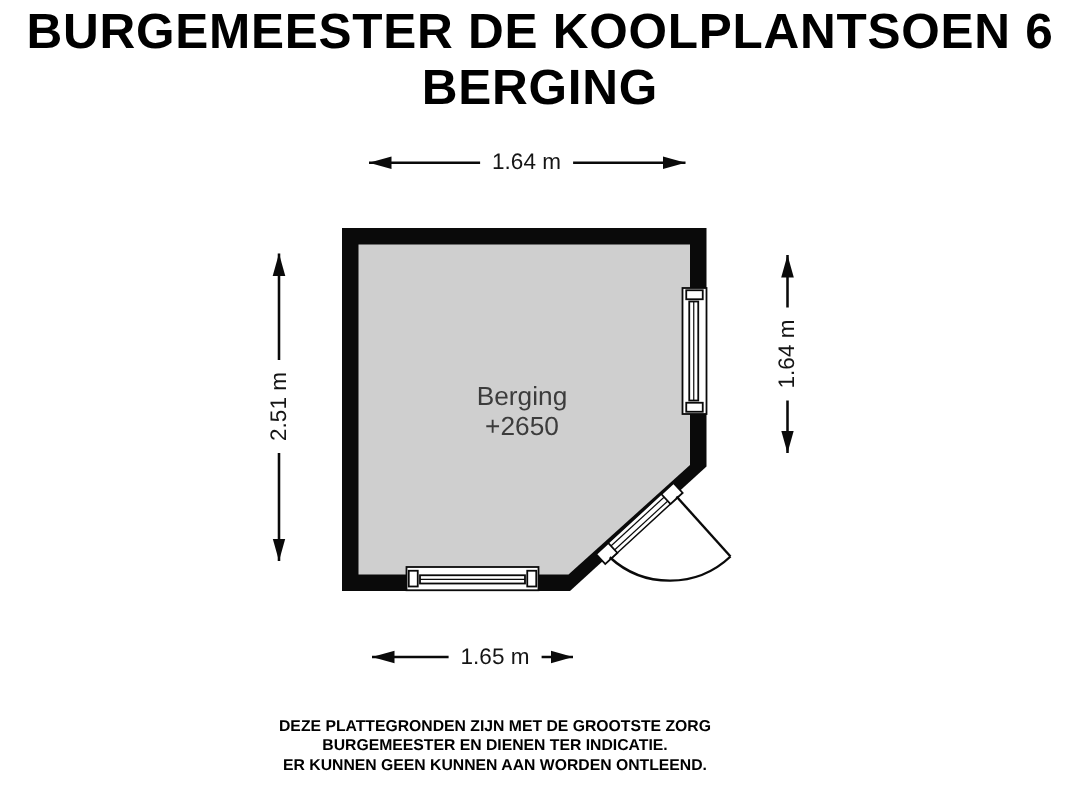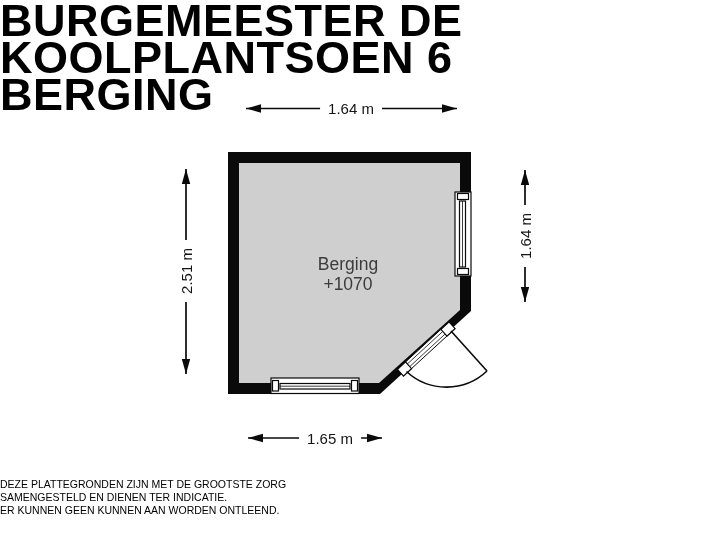--- a/index.html
+++ b/index.html
@@ -1,37 +1,37 @@
 <!DOCTYPE html>
 <html><head>
 <meta charset="utf-8">
 <style>
   html,body{margin:0;padding:0;background:#ffffff;}
   #stage{
     position:relative;width:720px;height:540px;background:#ffffff;overflow:hidden;
     font-family:"Liberation Sans","DejaVu Sans",sans-serif;
   }
   .title-block{
-    position:absolute;left:0;top:2px;width:720px;text-align:left;
-    font-weight:bold;color:#000;font-size:45px;line-height:37px;letter-spacing:0.5px;
+    position:absolute;left:0;top:2px;width:720px;text-align:center;
+    font-weight:bold;color:#000;font-size:33px;line-height:37px;letter-spacing:0.5px;
   }
   .plan-svg{position:absolute;left:0;top:0;}
   .dim-label{
     position:absolute;transform:translate(-50%,-50%);
     background:#ffffff;color:#151515;font-size:15px;line-height:17px;
     padding:1px 8px;border-radius:8px;white-space:nowrap;
   }
   .dim-label.vertical{transform:translate(-50%,-50%) rotate(-90deg);}
   .room-label{
     position:absolute;left:348px;top:274px;transform:translate(-50%,-50%);
     text-align:center;color:#3c3c3c;font-size:17.5px;line-height:20px;white-space:nowrap;
   }
   .footer-block{
-    position:absolute;left:0;top:478px;width:660px;
-    font-weight:normal;color:#000;font-size:10.5px;line-height:13px;letter-spacing:0;
+    position:absolute;left:0;top:478px;width:660px;text-align:center;
+    font-weight:bold;color:#000;font-size:10.5px;line-height:13px;letter-spacing:0;
   }
 </style>
 </head>
 <body>
 
 <div id="stage">
 
   <div class="title-block">
     <div>BURGEMEESTER DE KOOLPLANTSOEN 6</div>
     <div>BERGING</div>
@@ -80,22 +80,22 @@
     <line x1="525" y1="170" x2="525" y2="302" stroke="#0a0a0a" stroke-width="1.7" marker-start="url(#ah)" marker-end="url(#ah)"></line>
   </svg>
 
   <span class="dim-label" style="left:351px;top:108px;">1.64 m</span>
   <span class="dim-label" style="left:330px;top:438px;">1.65 m</span>
   <span class="dim-label vertical" style="left:186px;top:271px;">2.51 m</span>
   <span class="dim-label vertical" style="left:525px;top:236px;">1.64 m</span>
 
   <div class="room-label">
     <div>Berging</div>
-    <div>+1070</div>
+    <div>+2650</div>
   </div>
 
   <div class="footer-block">
     <div>DEZE PLATTEGRONDEN ZIJN MET DE GROOTSTE ZORG</div>
-    <div>SAMENGESTELD EN DIENEN TER INDICATIE.</div>
+    <div>BURGEMEESTER EN DIENEN TER INDICATIE.</div>
     <div>ER KUNNEN GEEN KUNNEN AAN WORDEN ONTLEEND.</div>
   </div>
 
 </div>
 
 </body></html>

